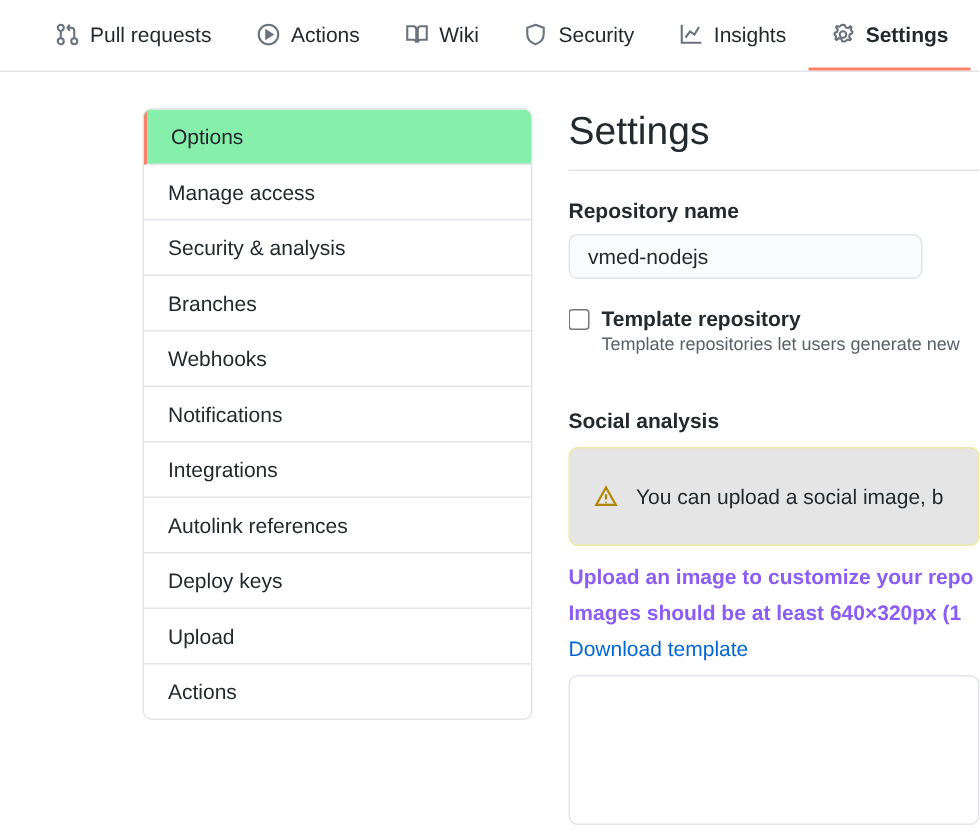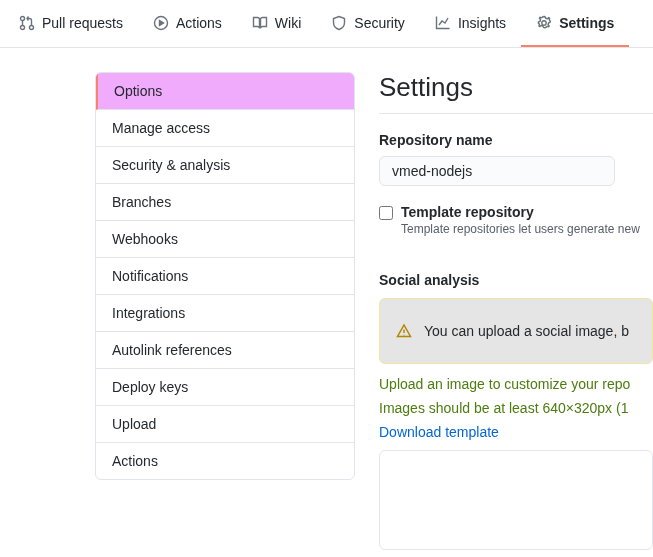--- a/index.html
+++ b/index.html
@@ -9,21 +9,21 @@
       color: #24292e;
       background: #fff;
       width: 653px;
       height: 557px;
       overflow: hidden;
     }
     .tabnav {
       display: flex;
       align-items: center;
       border-bottom: 1px solid #e1e4e8;
-      padding-left: 4px;
+      padding-left: 22px;
       height: 48px;
     }
     .tabnav-item {
       display: flex;
       align-items: center;
       gap: 7px;
       padding: 0 15px;
       height: 100%;
       color: #24292e;
       cursor: pointer;
@@ -57,21 +57,21 @@
       display: block;
       padding: 10px 16px;
       border-bottom: 1px solid #e1e4e8;
       color: #24292e;
       cursor: pointer;
       font-size: 14px;
     }
     .menu-item:last-child { border-bottom: none; }
     .menu-item.active {
       border-left: 2px solid #f9826c;
-      background: #f0abfc;
+      background: #86efac;
       font-weight: 400;
     }
     .content {
       flex: 1;
       padding-right: 0;
       min-width: 0;
     }
     h1.settings-title {
       font-size: 26px;
       font-weight: 400;
@@ -124,21 +124,21 @@
       border-radius: 6px;
       padding: 24px 16px;
       display: flex;
       align-items: flex-end;
       gap: 12px;
       font-size: 14px;
       color: #24292e;
       margin-bottom: 12px;
     }
     .flash-warn svg { color: #b08800; flex-shrink: 0; }
-    .body-text { font-size: 14px; margin-bottom: 8px; color: #4d7c0f; }
+    .body-text { font-size: 14px; margin-bottom: 8px; color: #8b5cf6; font-weight: bold; }
     .link { color: #0366d6; cursor: pointer; font-size: 14px; }
     .upload-box {
       border: 1px solid #e1e4e8;
       border-radius: 6px;
       height: 100px;
       margin-top: 10px;
     }
   </style>
 </head>
 <body>

